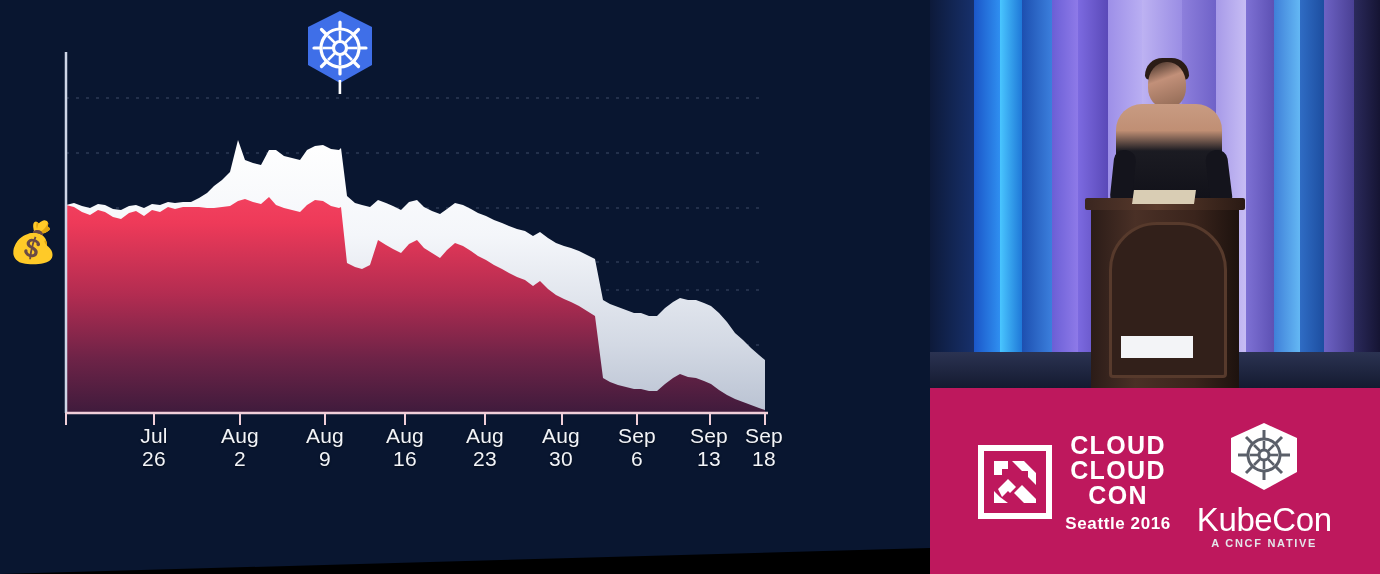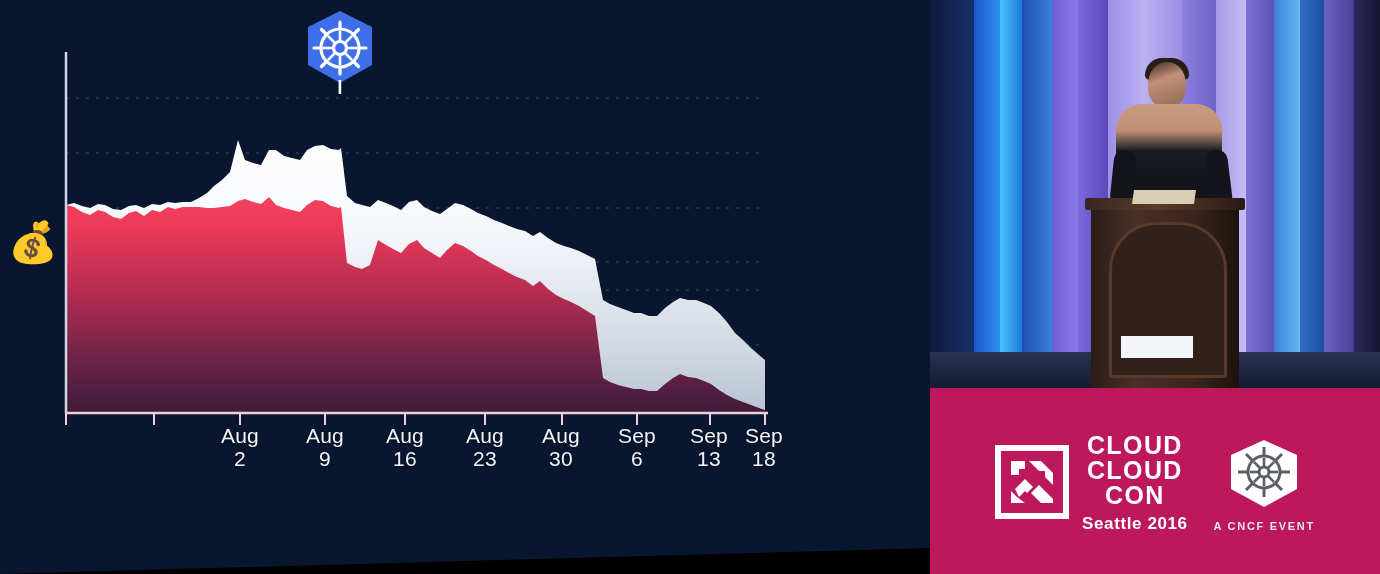--- a/index.html
+++ b/index.html
@@ -339,20 +339,22 @@
             <line x1="47.5" y1="40" x2="58" y2="40"></line>
             <line x1="36.4" y1="35.4" x2="29" y2="28"></line>
             <line x1="45.6" y1="44.6" x2="53" y2="52"></line>
             <line x1="45.6" y1="35.4" x2="53" y2="28"></line>
             <line x1="36.4" y1="44.6" x2="29" y2="52"></line>
           </g>
           <rect x="39.6" y="72" width="2.6" height="14" fill="#ffffff"></rect>
         </svg>
       </div>
 
+      <div class="xlabel" style="left:114px; top:424px;">Jul
+26</div>
       <div class="xlabel" style="left:200px; top:424px;">Aug
 2</div>
       <div class="xlabel" style="left:285px; top:424px;">Aug
 9</div>
       <div class="xlabel" style="left:365px; top:424px;">Aug
 16</div>
       <div class="xlabel" style="left:445px; top:424px;">Aug
 23</div>
       <div class="xlabel" style="left:521px; top:424px;">Aug
 30</div>
@@ -447,19 +449,20 @@
               <line x1="43" y1="40" x2="43" y2="49"></line>
               <line x1="38" y1="35" x2="29" y2="35"></line>
               <line x1="48" y1="35" x2="57" y2="35"></line>
               <line x1="39.5" y1="31.5" x2="33" y2="25"></line>
               <line x1="46.5" y1="38.5" x2="53" y2="45"></line>
               <line x1="46.5" y1="31.5" x2="53" y2="25"></line>
               <line x1="39.5" y1="38.5" x2="33" y2="45"></line>
             </g>
           </svg>
         </span>
-        <span id="kubecon-sub">A CNCF EVENT</span>
+        <span id="kubecon-word">KubeCon</span>
+        <span id="kubecon-sub">A CNCF NATIVE</span>
       </div>
 
     </div>
   </div>
 
 </div>
 
 </body></html>

